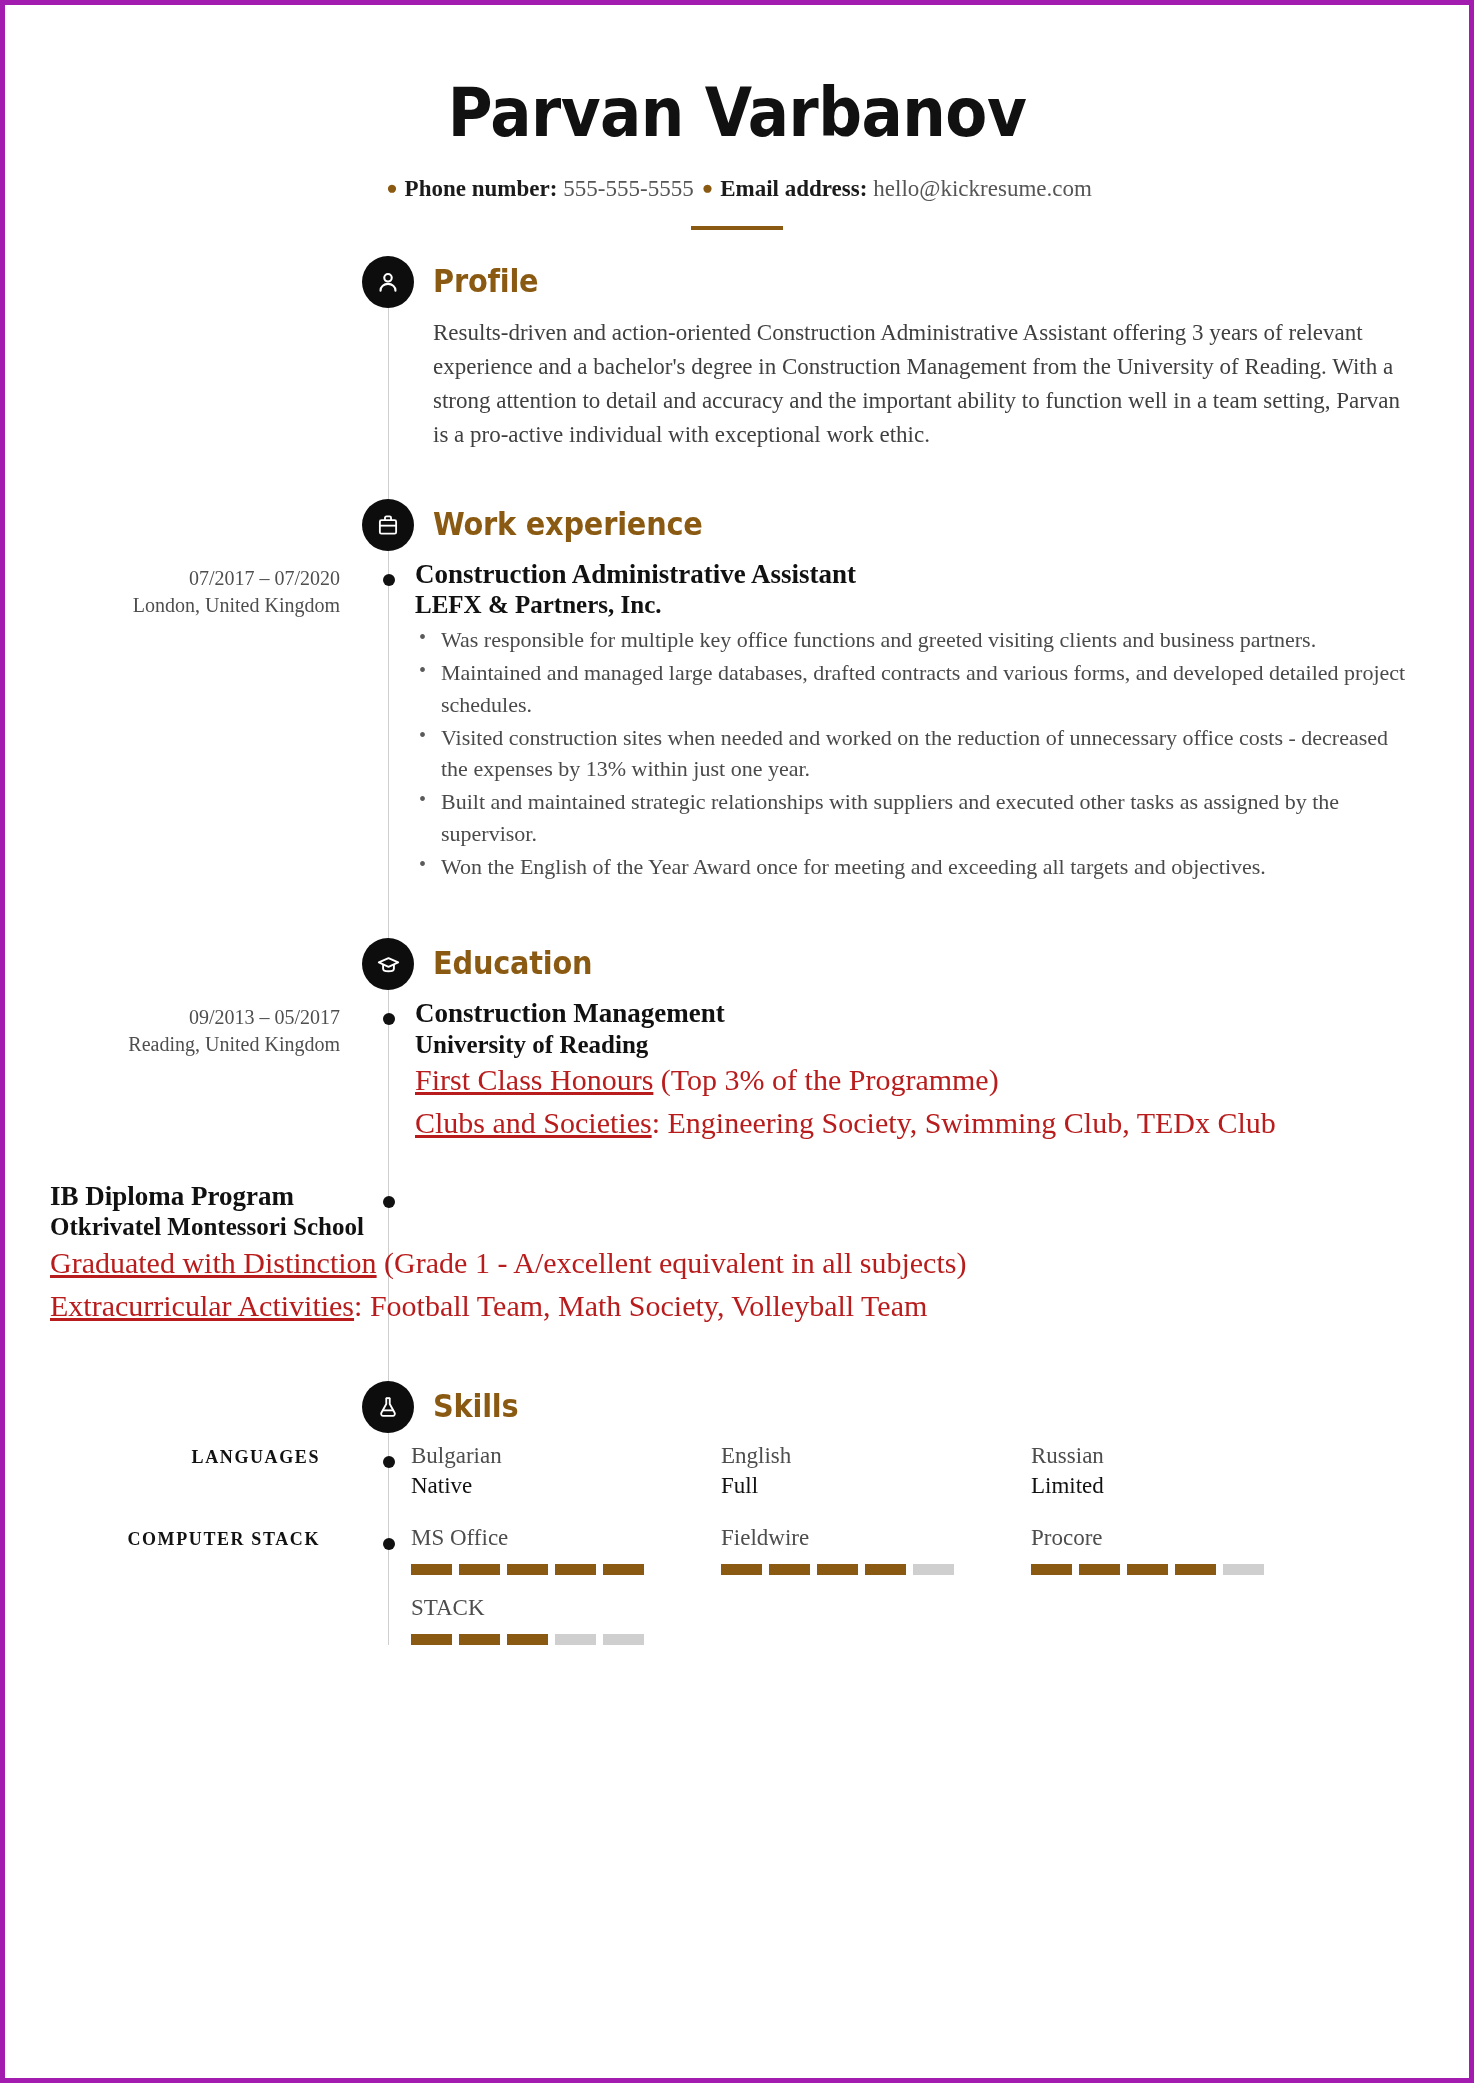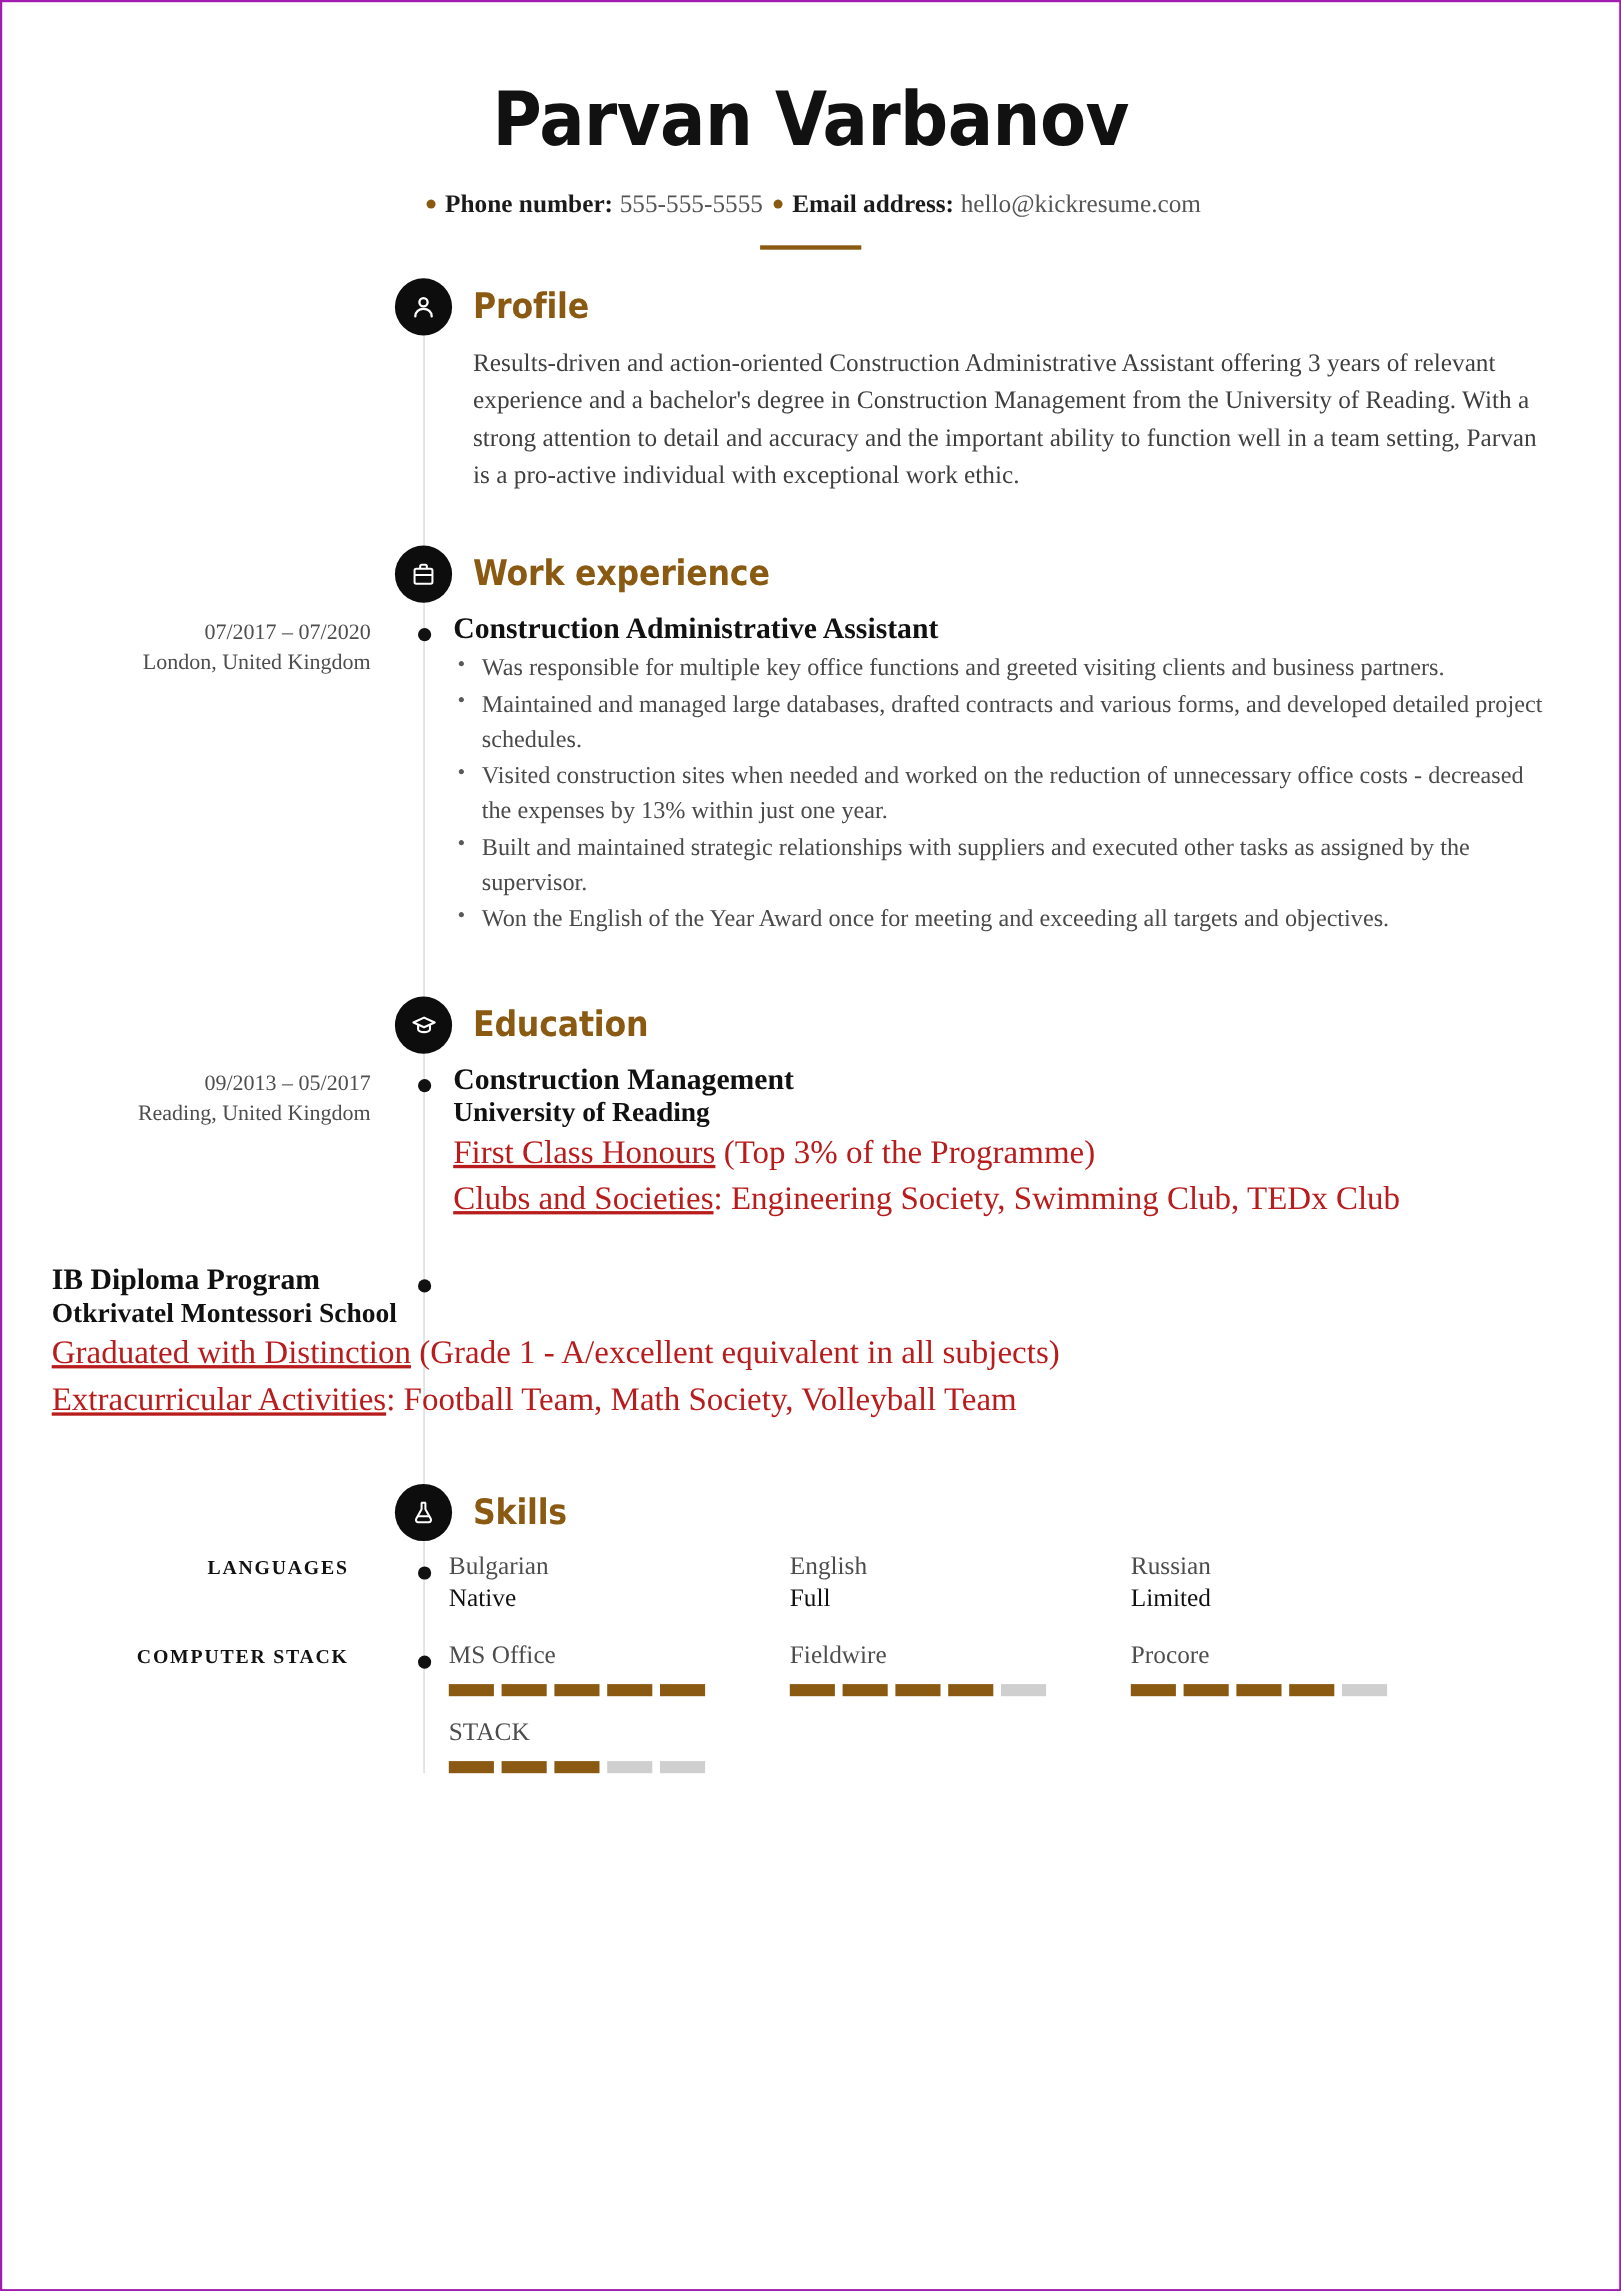--- a/index.html
+++ b/index.html
@@ -11,21 +11,21 @@
     font-family: "Liberation Serif", serif;
     color: #3a3a3a;
   }
 
   .page {
     position: relative;
     width: 1474px;
     height: 2083px;
     box-sizing: border-box;
     background: #ffffff;
-    border: 2px solid #a21caf;
+    border: 5px solid #a21caf;
     overflow: hidden;
   }
 
   
   .header {
     text-align: center;
     padding-top: 72px;
   }
   .name {
     font-family: "DejaVu Sans Condensed", "Liberation Sans Narrow", "Liberation Sans", sans-serif;
@@ -305,20 +305,21 @@
 
       <div>
         <div class="entry">
           <div class="entry-meta">
             <span>07/2017 – 07/2020</span>
             <span class="loc">London, United Kingdom</span>
           </div>
           <div class="entry-dot"></div>
           <div class="entry-body">
             <div class="entry-title">Construction Administrative Assistant</div>
+            <div class="entry-sub">LEFX &amp; Partners, Inc.</div>
             <ul class="bullets">
               <li>Was responsible for multiple key office functions and greeted visiting clients and business partners.</li>
               <li>Maintained and managed large databases, drafted contracts and various forms, and developed detailed project schedules.</li>
               <li>Visited construction sites when needed and worked on the reduction of unnecessary office costs - decreased the expenses by 13% within just one year.</li>
               <li>Built and maintained strategic relationships with suppliers and executed other tasks as assigned by the supervisor.</li>
               <li>Won the English of the Year Award once for meeting and exceeding all targets and objectives.</li>
             </ul>
           </div>
         </div>
       </div>

